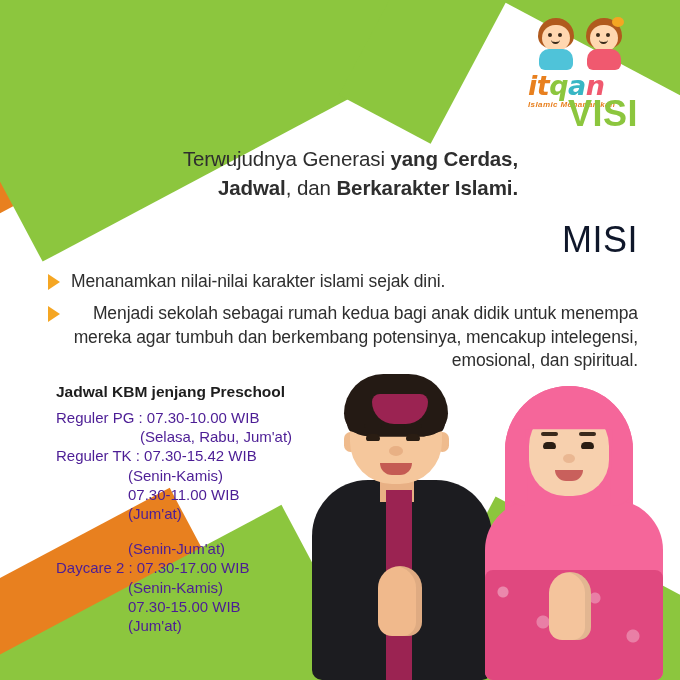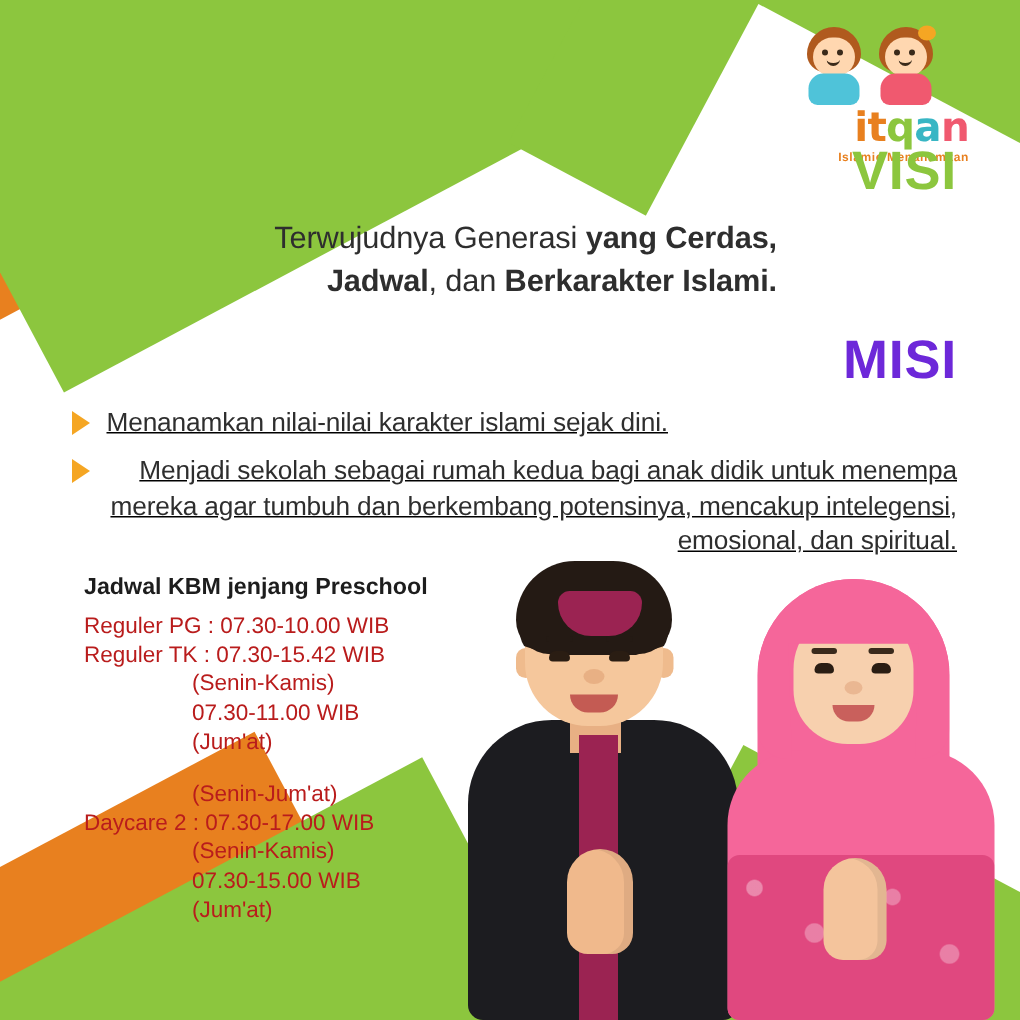--- a/index.html
+++ b/index.html
@@ -58,21 +58,22 @@
     position: absolute; bottom: -200px; right: -150px;
     width: 430px; height: 300px;
     background: #8cc63e;
     transform: rotate(28deg);
   }
 
   
   .logo {
     position: absolute; top: 18px; right: 34px;
     width: 118px; height: 100px;
-    text-align: right;
+    text-align: left;
+    font-style: italic;
   }
   .logo-kids { position: relative; height: 54px; }
   .kid {
     position: absolute; top: 0; width: 44px; height: 52px;
   }
   .kid.left { left: 6px; }
   .kid.right { left: 54px; }
   .kid .hair {
     position: absolute; top: 0; left: 4px;
     width: 36px; height: 30px; border-radius: 18px 18px 12px 12px;
@@ -139,34 +140,33 @@
   }
   .visi-text {
     color: #2e2e2e;
     font-size: 20.5px;
     line-height: 1.42;
     max-width: 470px;
     letter-spacing: -0.1px;
   }
   .visi-text b { font-weight: bold; }
   .misi-title {
-    color: #6d28d9;
+    color: #0f172a;
     font-size: 36px;
-    font-weight: bold;
+    font-weight: normal;
     letter-spacing: 0.5px;
     line-height: 1;
     margin-top: 20px;
     margin-bottom: 12px;
   }
   .misi-list { list-style: none; }
   .misi-item {
     display: flex;
     align-items: flex-start;
     margin-bottom: 9px;
-    text-decoration: underline;
   }
   .bullet-arrow {
     width: 0; height: 0;
     border-top: 8px solid transparent;
     border-bottom: 8px solid transparent;
     border-left: 12px solid #f5a623;
     margin-right: 11px;
     margin-top: 4px;
     flex: none;
   }
@@ -183,21 +183,21 @@
     top: 383px; left: 56px;
     width: 300px;
     z-index: 6;
   }
   .schedule-title {
     font-size: 15.5px;
     font-weight: bold;
     color: #1d1d1d;
     margin-bottom: 7px;
   }
-  .sched-row { font-size: 15px; color: #b91c1c; line-height: 1.28; }
+  .sched-row { font-size: 15px; color: #4c1d95; line-height: 1.28; }
   .sched-row .sub { display: block; }
   .indent-1 { padding-left: 84px; }
   .indent-2 { padding-left: 72px; }
   .gap { height: 16px; }
 
   
   .photo {
     position: absolute;
     right: 18px; bottom: 0;
     width: 360px; height: 310px;
@@ -379,20 +379,21 @@
         <span class="misi-text">Menjadi sekolah sebagai rumah kedua bagi anak didik untuk menempa mereka agar tumbuh dan berkembang potensinya, mencakup intelegensi, emosional, dan spiritual.</span>
       </li>
     </ul>
   </div>
 
   <div class="schedule">
     <div class="schedule-title">Jadwal KBM jenjang Preschool</div>
 
     <div class="sched-row">
       <span>Reguler PG : 07.30-10.00 WIB</span>
+      <span class="sub indent-1">(Selasa, Rabu, Jum'at)</span>
     </div>
 
     <div class="sched-row">
       <span>Reguler TK : 07.30-15.42 WIB</span>
       <span class="sub indent-2">(Senin-Kamis)</span>
       <span class="sub indent-2">07.30-11.00 WIB</span>
       <span class="sub indent-2">(Jum'at)</span>
     </div>
 
     <div class="gap"></div>

